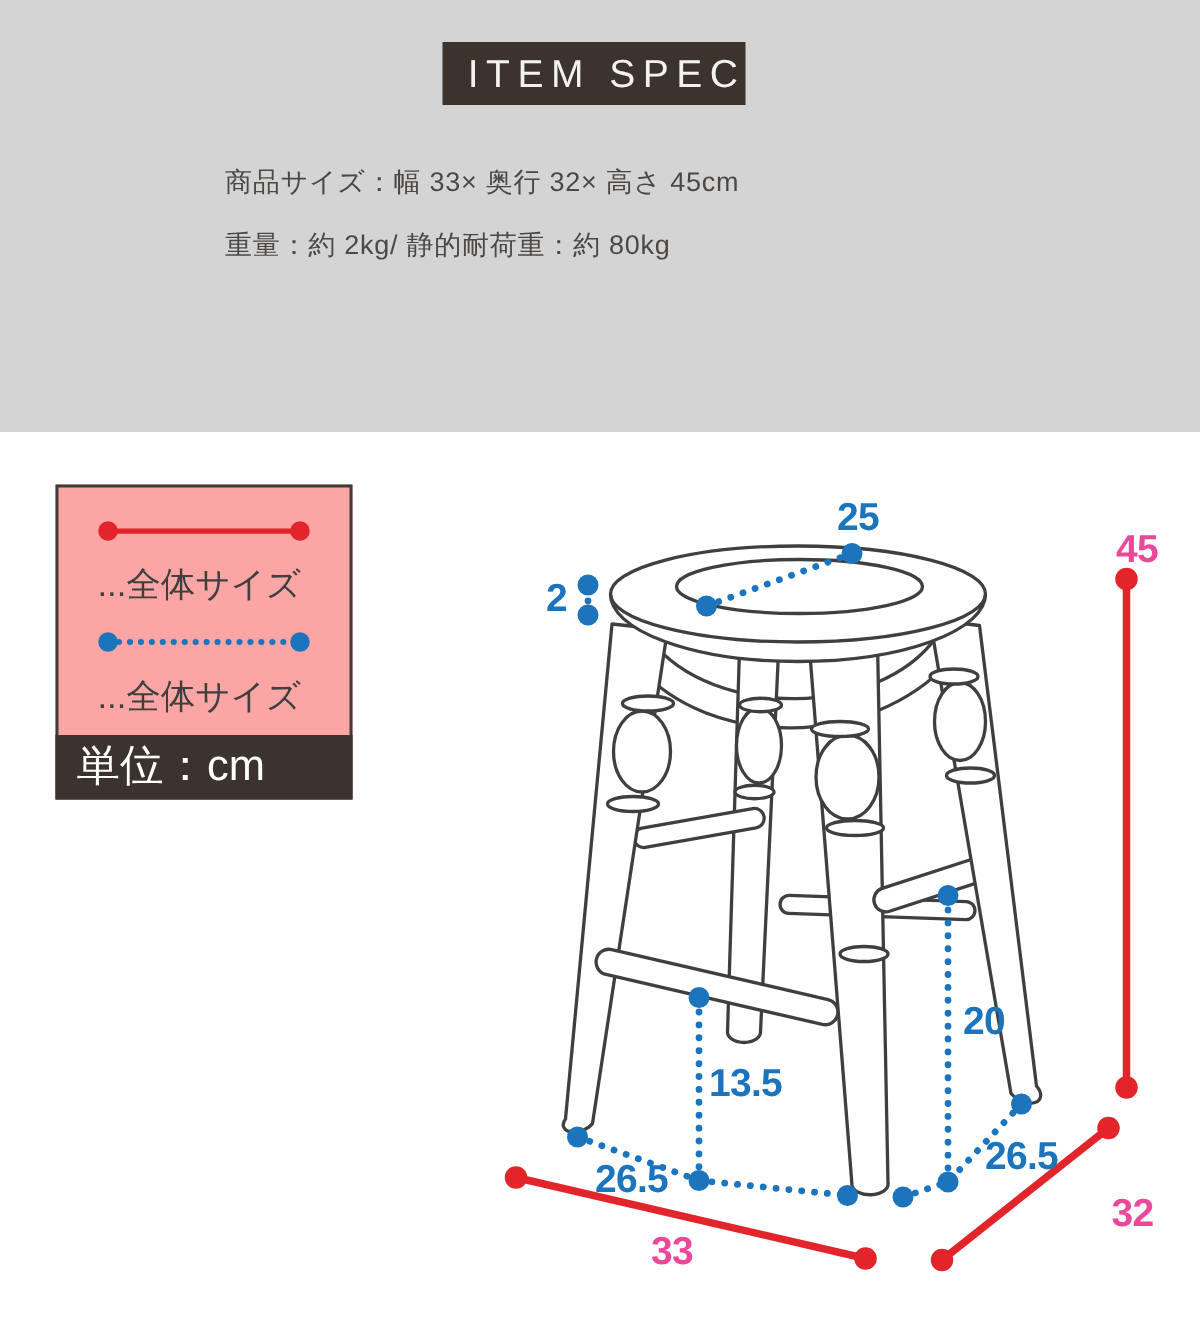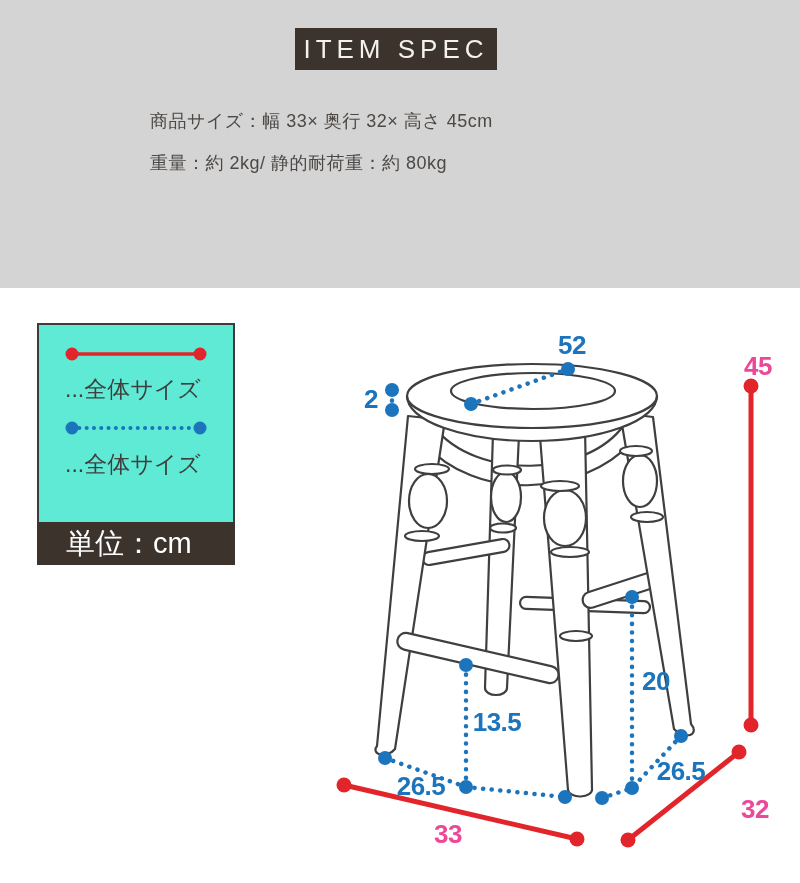--- a/index.html
+++ b/index.html
@@ -6,36 +6,36 @@
   html,body { background:#fff; }
   #canvas {
     position:relative; width:800px; height:883px;
     background:#ffffff; overflow:hidden;
     font-family:"Liberation Sans","DejaVu Sans",sans-serif;
   }
   
   .header-band { position:absolute; left:0; top:0; width:800px; height:288px; background:#d4d4d4; }
   .title-box {
     position:absolute; left:295px; top:28px; width:202px; height:42px;
-    background:#3b332c; color:#f4f2ef; display:flex; align-items:center; justify-content:center;
+    background:#3b332c; color:#f4f2ef; display:flex; align-items:center; justify-content:flex-end;
     font-size:26px; letter-spacing:5px; font-weight:400;
   }
   .spec-block { position:absolute; left:150px; top:100px; color:#4c4845; }
   .spec-line { font-size:18px; line-height:42px; letter-spacing:0.5px; white-space:nowrap; }
 
   
   .legend-box {
-    position:absolute; left:37px; top:323px; width:198px; height:242px;
-    background:#5eead4; border:2px solid #3f3b38;
+    position:absolute; left:37px; top:323px; width:198px; height:210px;
+    background:#fca5a5; border:2px solid #3f3b38;
   }
   .legend-line-svg { position:absolute; left:0; width:194px; height:22px; }
   .legend-label { position:absolute; left:26px; font-size:23px; color:#3f3f3f; white-space:nowrap; }
   .legend-unit-bar {
     position:absolute; left:-2px; right:-2px; bottom:-2px; height:43px;
-    background:#3b332c; color:#ffffff; font-size:29px; line-height:43px; padding-left:29px;
+    background:#3b332c; color:#ffffff; font-size:29px; line-height:43px; padding-left:14px;
     white-space:nowrap;
   }
 
   
   #diagram { position:absolute; left:0; top:0; }
 
   
   .dim-label {
     position:absolute; transform:translate(-50%,-50%);
     font-size:26px; font-weight:700; letter-spacing:-0.5px; white-space:nowrap; z-index:5;
@@ -158,21 +158,21 @@
     <g fill="#e2242b">
       <circle cx="751" cy="386" r="7.5"></circle>
         <circle cx="751" cy="725" r="7.5"></circle>
       <circle cx="344" cy="785" r="7.5"></circle>
         <circle cx="577" cy="839" r="7.5"></circle>
       <circle cx="628" cy="840" r="7.5"></circle>
         <circle cx="739" cy="752" r="7.5"></circle>
     </g>
   </svg>
 
-  <div class="dim-label dim-blue" style="left:572px; top:345px;">52</div>
+  <div class="dim-label dim-blue" style="left:572px; top:345px;">25</div>
   <div class="dim-label dim-blue" style="left:371px; top:399px;">2</div>
   <div class="dim-label dim-red" style="left:758px; top:366px;">45</div>
   <div class="dim-label dim-blue" style="left:656px; top:681px;">20</div>
   <div class="dim-label dim-blue" style="left:497px; top:722px;">13.5</div>
   <div class="dim-label dim-blue" style="left:421px; top:786px;">26.5</div>
   <div class="dim-label dim-blue" style="left:681px; top:771px;">26.5</div>
   <div class="dim-label dim-red" style="left:448px; top:834px;">33</div>
   <div class="dim-label dim-red" style="left:715px; top:809px;margin-left:40px;">32</div>
 
 </div>

